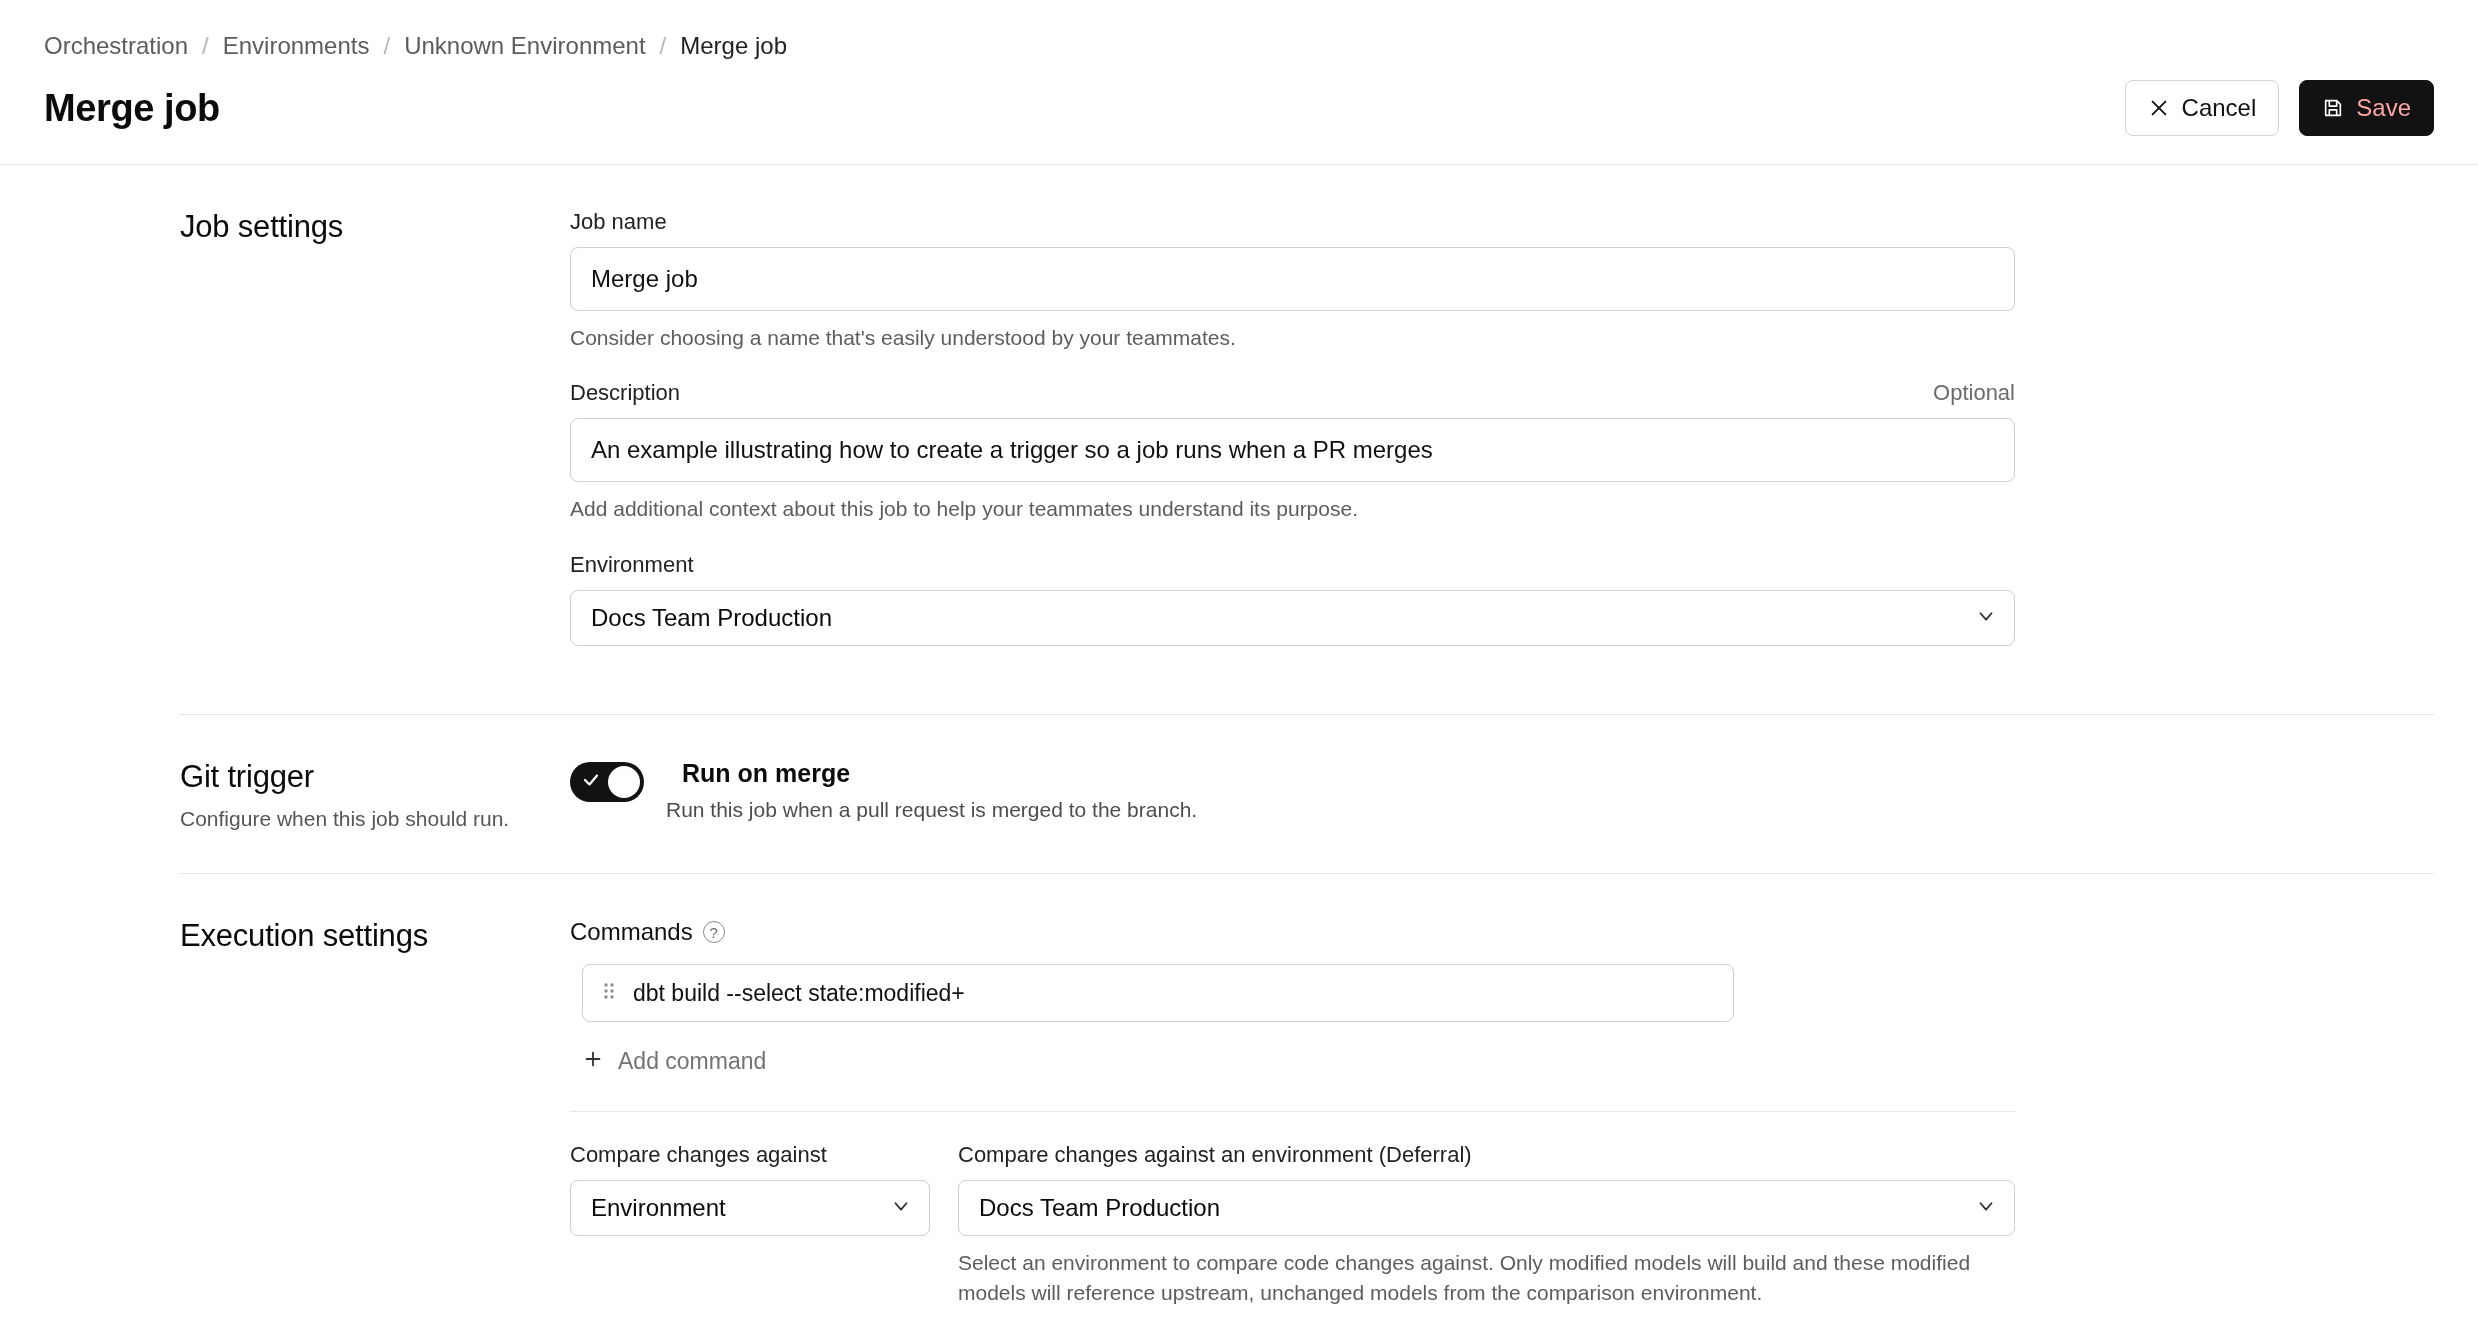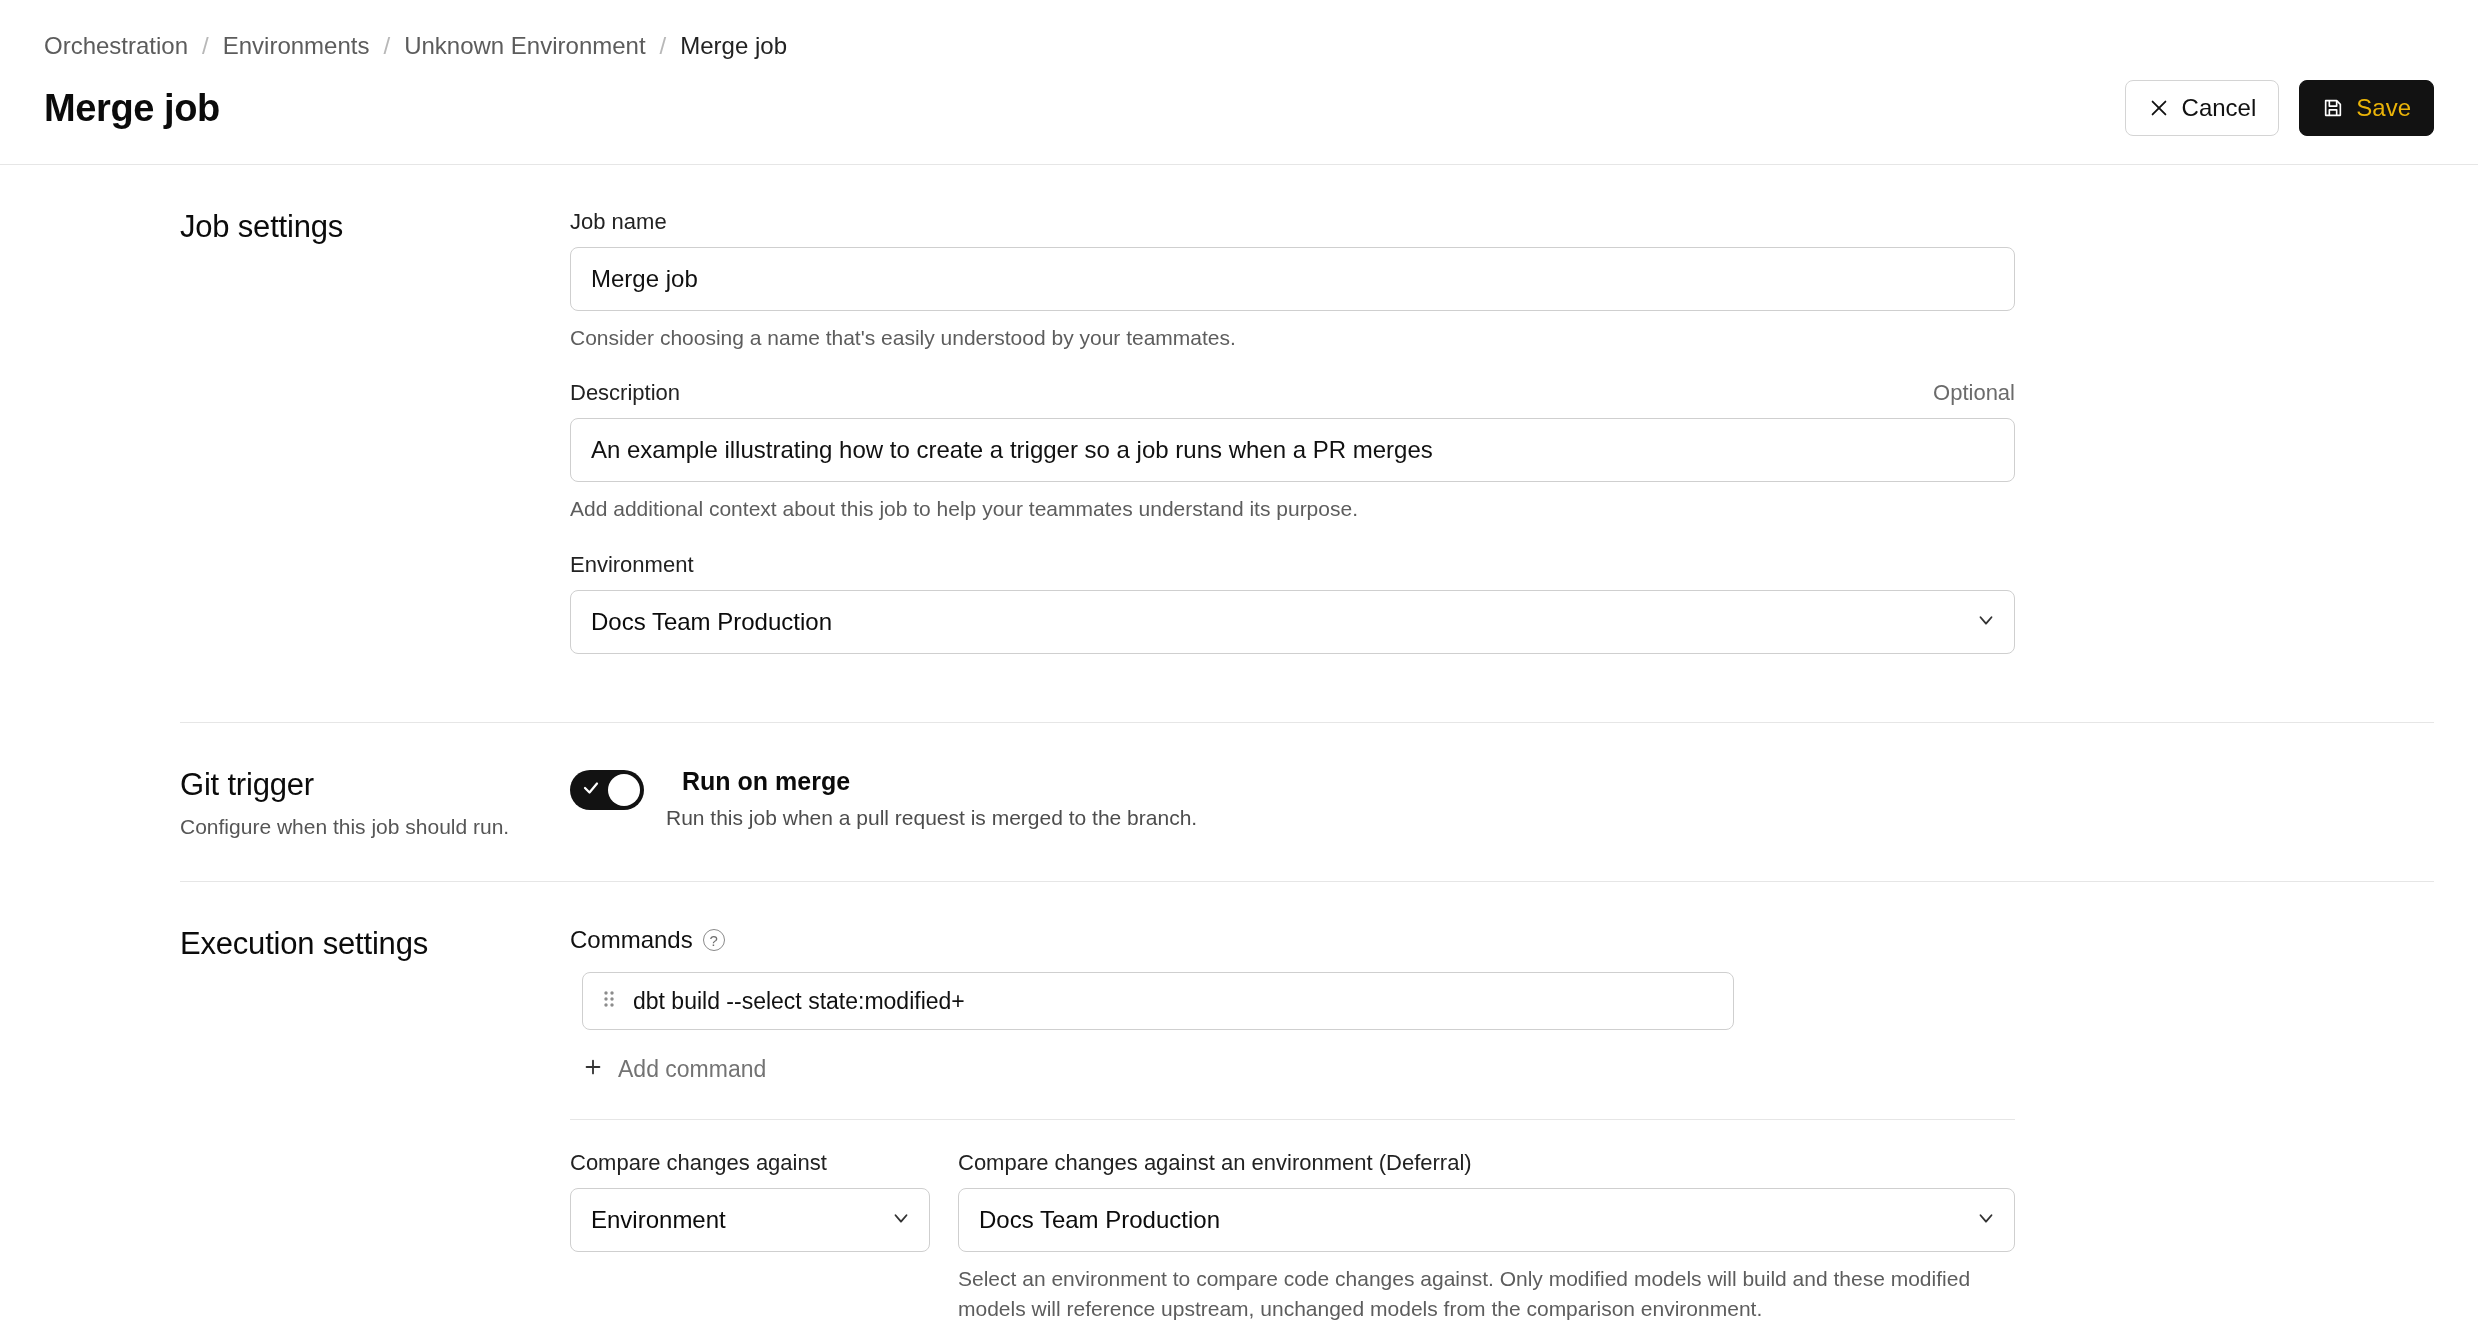--- a/index.html
+++ b/index.html
@@ -65,21 +65,21 @@
     white-space: nowrap;
   }
   .btn-cancel {
     background: #fff;
     border: 1px solid #d4d4d4;
     color: #111;
   }
   .btn-save {
     background: #121212;
     border: 1px solid #121212;
-    color: #eab308;
+    color: #fca5a5;
   }
   .icon { display: inline-flex; align-items: center; justify-content: center; }
 
   
   .content {
     padding: 0 0 0 0;
   }
   .section {
     display: flex;
     align-items: flex-start;
@@ -141,21 +141,21 @@
   .input::placeholder { color: #9a9a9a; }
   .help {
     font-size: 21px;
     color: #5d5d5d;
     margin-top: 12px;
     line-height: 1.4;
   }
   .select-wrap { position: relative; width: 100%; }
   .select {
     width: 100%;
-    height: 64px;
+    height: 56px;
     border: 1px solid #cfcfcf;
     border-radius: 8px;
     padding: 0 48px 0 20px;
     font-size: 24px;
     background: #fff;
     display: flex;
     align-items: center;
     cursor: pointer;
   }
   .chev {

